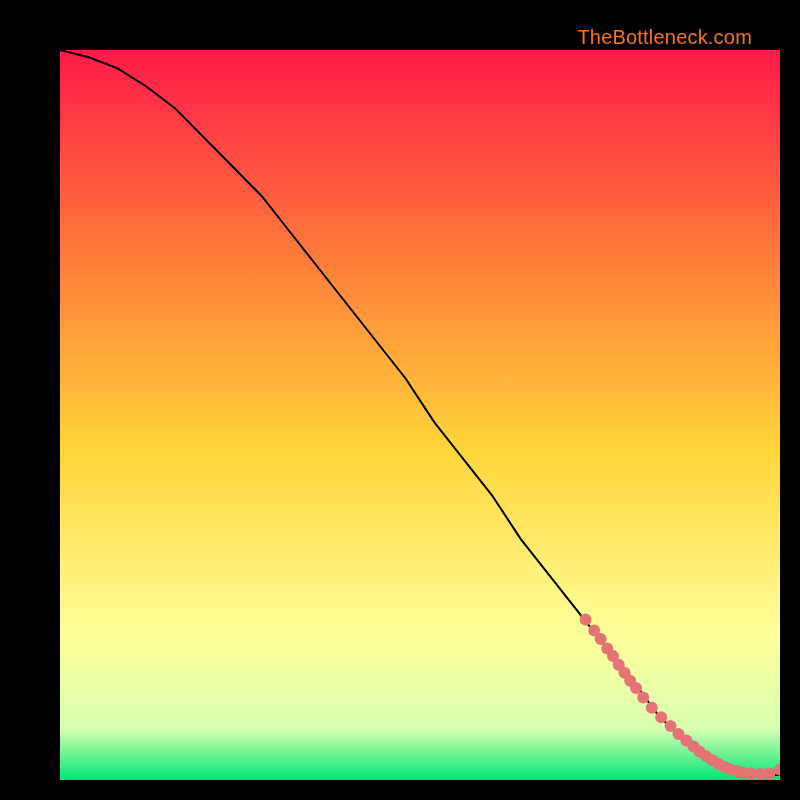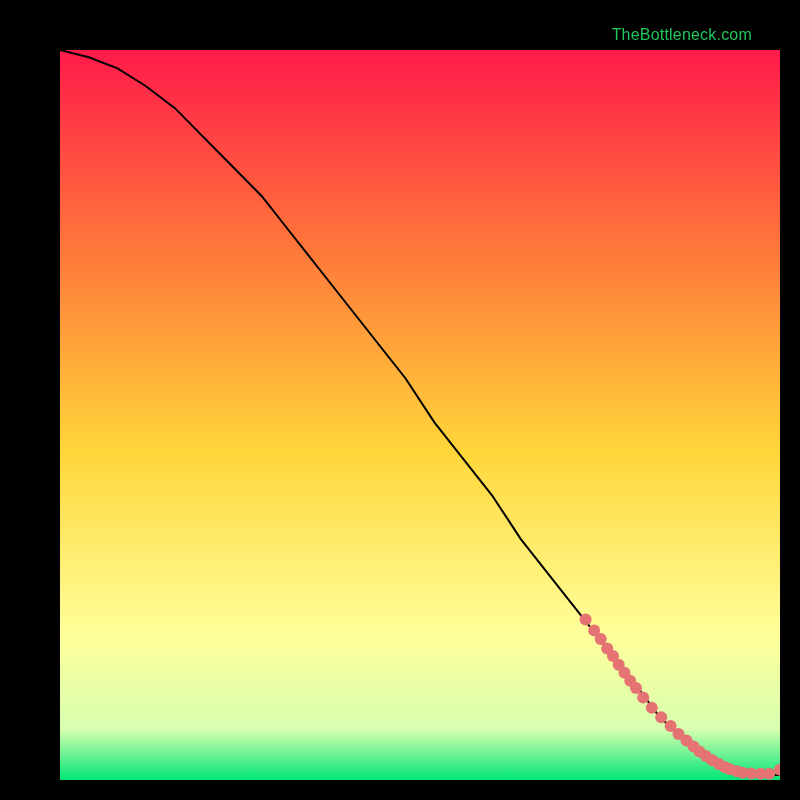--- a/index.html
+++ b/index.html
@@ -23,22 +23,22 @@
     position: absolute;
     left: 40px;   
     top: 30px;
     width: 720px;
     height: 730px;
   }
   .watermark {
     position: absolute;
     top: 6px;
     right: 28px;
-    color: #22c55e;
-    font-size: 16px;
+    color: #f97316;
+    font-size: 20px;
     font-weight: 500;
     letter-spacing: 0.2px;
   }
   svg { display: block; }
 </style>
 </head>
 <body>
 
 <div class="frame">
   <div class="watermark">TheBottleneck.com</div>

